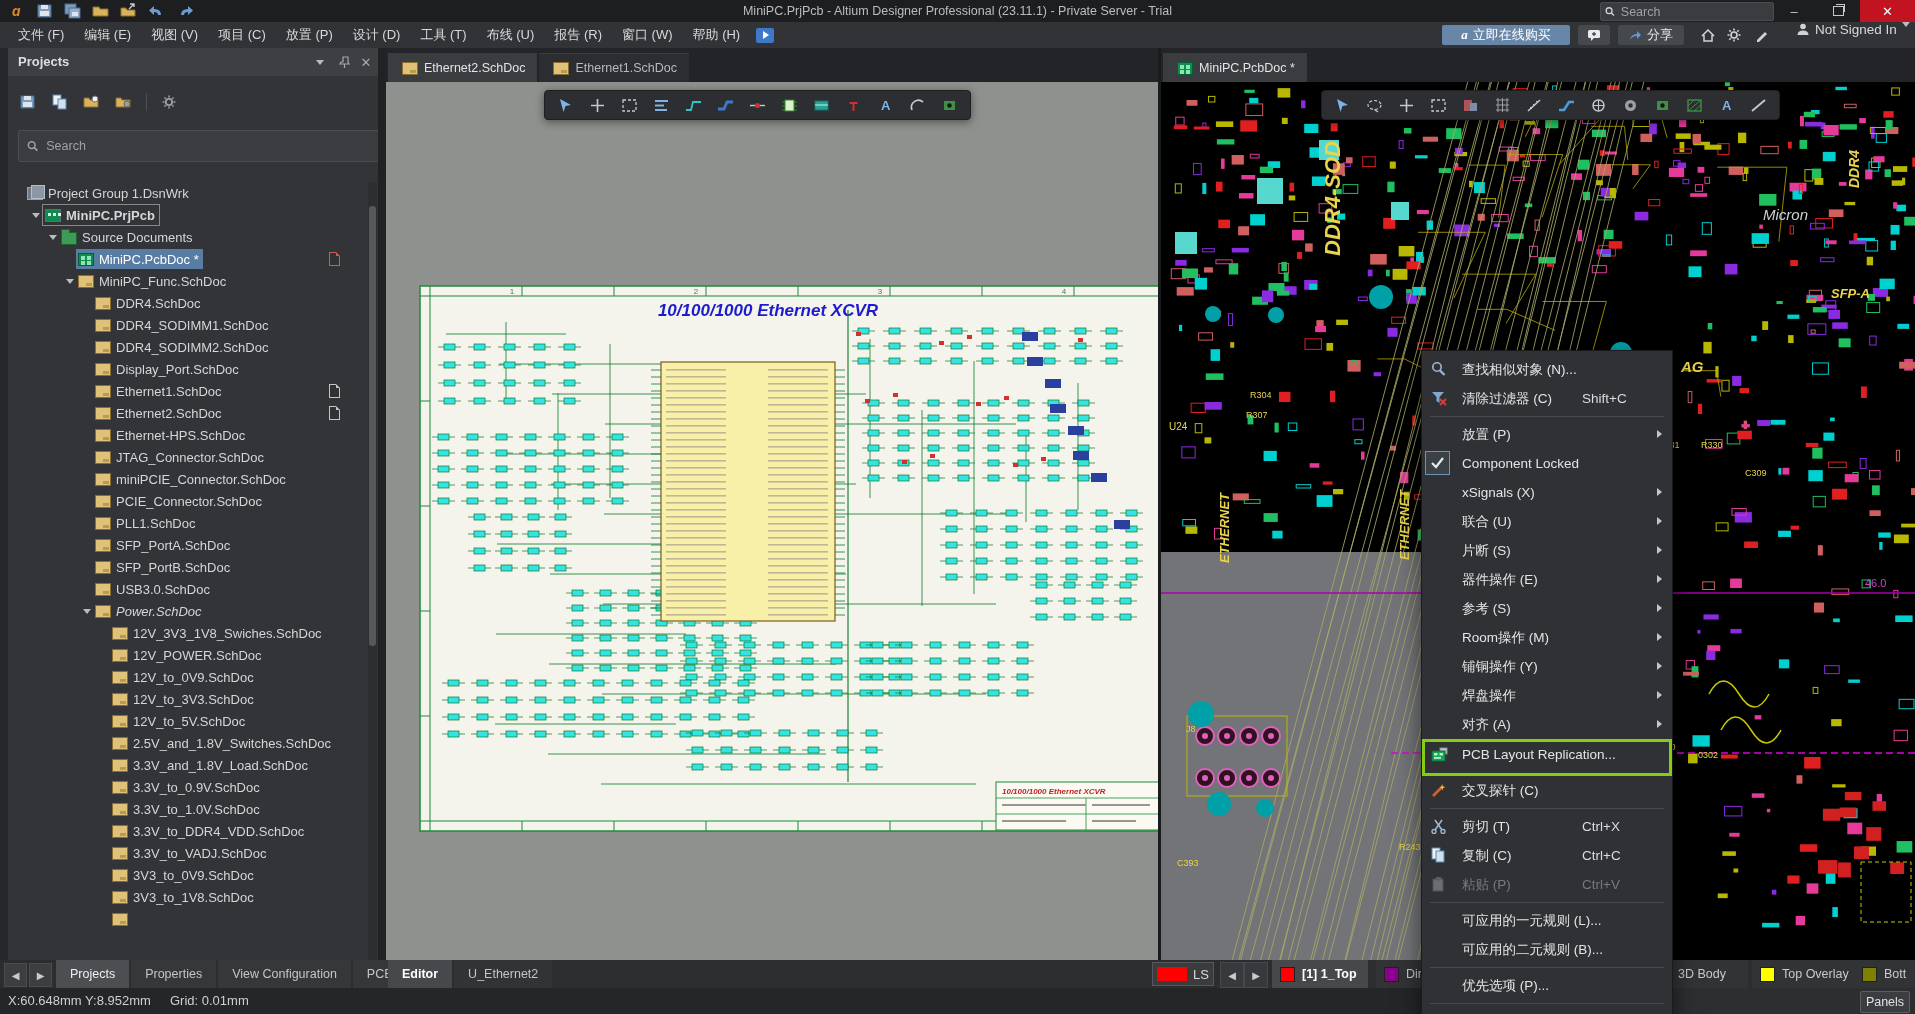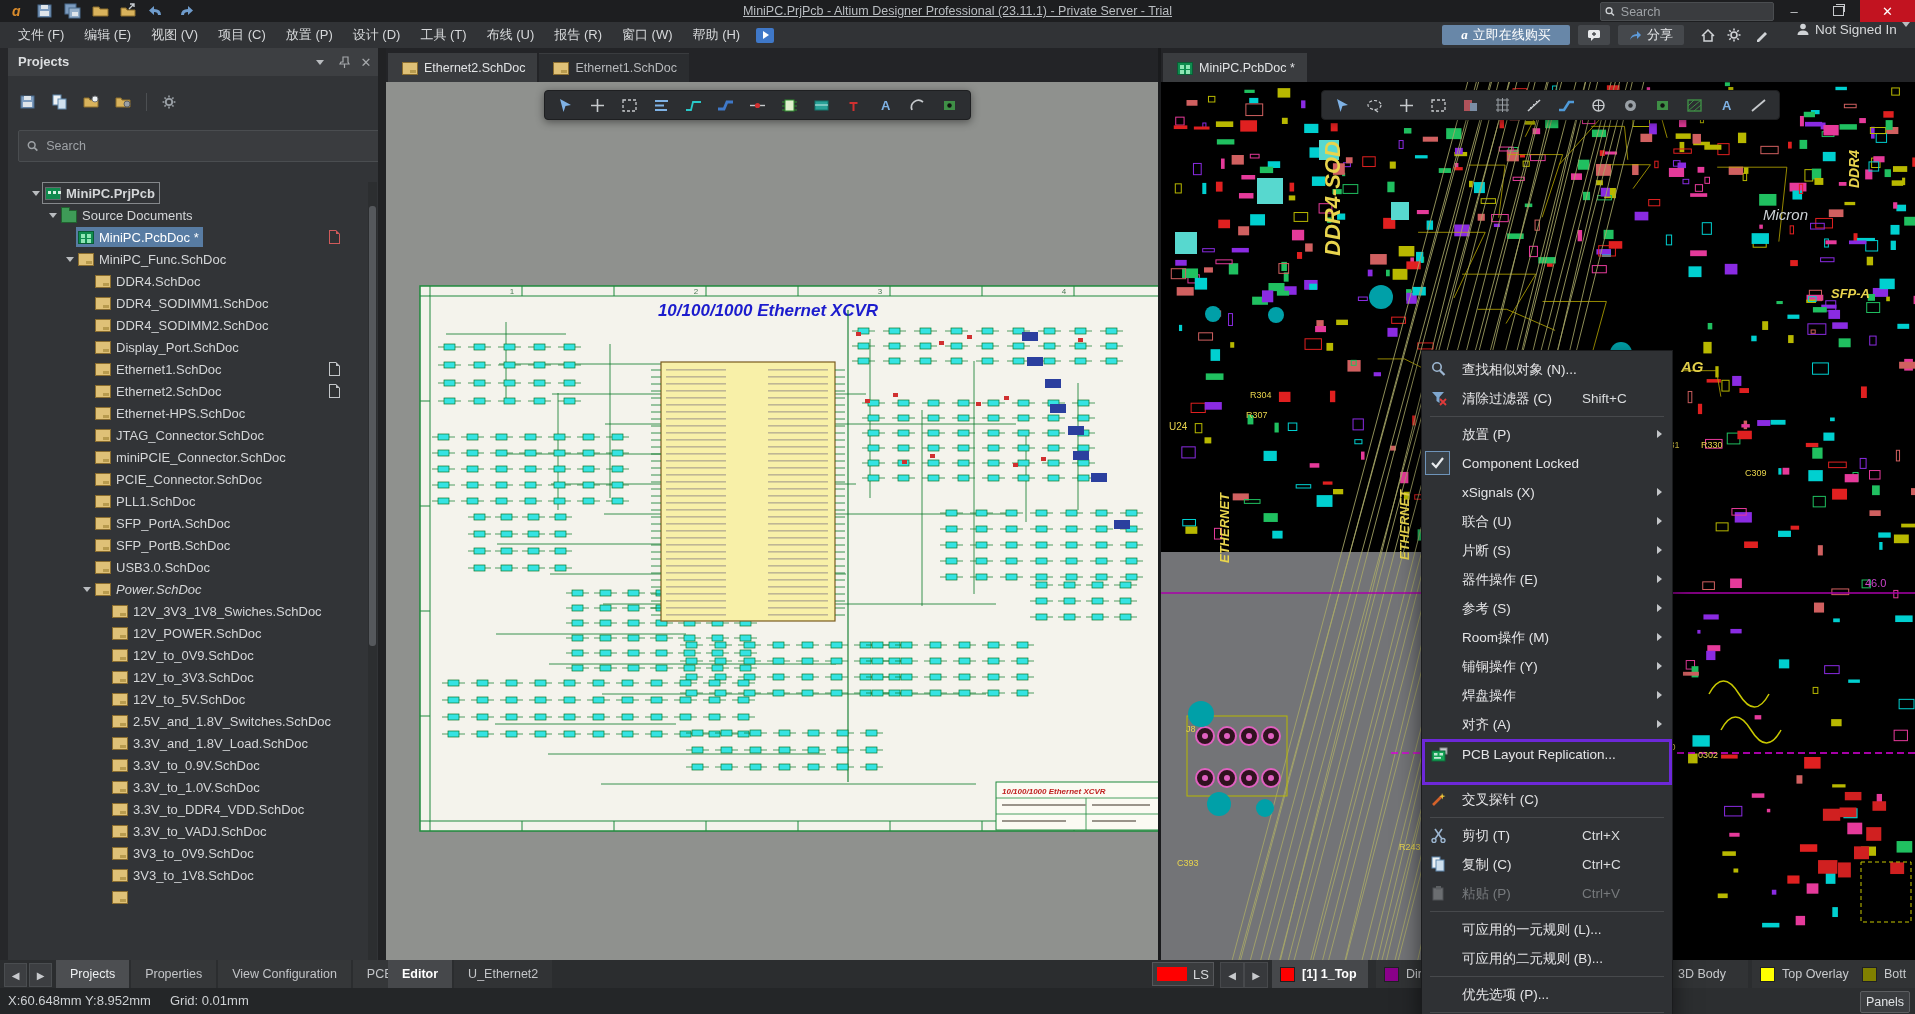--- a/index.html
+++ b/index.html
@@ -4,21 +4,21 @@
 <style>
   html,body{margin:0;padding:0;background:#111;}
   #app{position:relative;width:1915px;height:1014px;overflow:hidden;background:#2c2e30;
        font-family:"Liberation Sans",sans-serif;color:#d4d6d8;cursor:default;
        -webkit-user-select:none;user-select:none;font-size:13px;}
   
   #titlebar{position:absolute;left:0;top:0;width:1915px;height:22px;background:#1d1e20;border-bottom:1px solid #141516;}
   #titlebar-icons{position:absolute;left:6px;top:0;height:22px;display:flex;align-items:center;gap:6px;}
   .tbico{width:22px;height:18px;display:flex;align-items:center;justify-content:center;}
   #win-title{position:absolute;left:0;right:0;top:0;height:22px;text-align:center;line-height:22px;
-             font-size:12.5px;color:#b9bdc1;pointer-events:none;text-decoration:underline;}
+             font-size:12.5px;color:#b9bdc1;pointer-events:none;}
   .searchbox{position:absolute;display:flex;align-items:center;background:#3a3c3f;border:1px solid #4a4d50;border-radius:2px;}
   .searchbox input{background:transparent;border:none;outline:none;color:#cfd2d5;font-size:12.5px;width:100%;
                    font-family:"Liberation Sans",sans-serif;}
   .searchbox input::placeholder{color:#9ea2a6;opacity:1;}
   #tb-search{left:1600px;top:2px;width:164px;height:17px;padding:0 4px;gap:4px;}
   .winbtn{position:absolute;top:0;height:22px;display:flex;align-items:center;justify-content:center;color:#c7cacd;font-size:13px;}
   #btn-min{left:1772px;width:44px;}
   #btn-restore{left:1816px;width:44px;}
   #btn-close{left:1860px;width:55px;background:#c21320;color:#fff;}
   .restore-glyph{width:9px;height:8px;border:1px solid #c7cacd;position:relative;background:transparent;}
@@ -114,21 +114,21 @@
   
   #ctxmenu{position:absolute;left:1421px;top:350px;width:252px;height:672px;background:#2f3134;border:1px solid #1a1b1d;
            box-shadow:0 8px 22px rgba(0,0,0,.55);z-index:50;padding-top:4px;box-sizing:border-box;overflow:hidden;}
   .citem{position:relative;height:29px;line-height:29px;padding-left:40px;font-size:13.5px;color:#e4e4e6;white-space:nowrap;}
   .citem .cicon{position:absolute;left:7px;top:5px;width:20px;height:18px;display:flex;align-items:center;justify-content:center;}
   .citem .cshort{position:absolute;left:160px;color:#dadcde;}
   .citem.disabled,.citem.disabled .cshort{color:#76797c;}
   .citem.sub::after{content:"";position:absolute;right:10px;top:10px;border-left:5px solid #c3c5c8;
                     border-top:4px solid transparent;border-bottom:4px solid transparent;}
   .citem.checked .checkbox{position:absolute;left:3px;top:2px;width:25px;height:24px;background:#3a4147;border:1px solid #6e94ba;box-sizing:border-box;display:flex;align-items:center;justify-content:center;}
-  .citem.hl{height:46px;line-height:26px;border:3px solid #6d28d9;box-sizing:border-box;padding-left:37px;}
+  .citem.hl{height:37px;line-height:26px;border:3px solid #84cc16;box-sizing:border-box;padding-left:37px;}
   .citem.hl .cicon{top:4px;left:5px;}
   .csep{height:1px;background:#47494c;margin:3px 8px;}
   svg text{font-family:"Liberation Sans",sans-serif;}
 </style>
 </head>
 <body>
 
 <div id="app">
 
   <div id="titlebar">
@@ -312,20 +312,27 @@
         </span>
       </div>
     <div class="searchbox" id="pp-search">
       <svg width="12" height="12" viewBox="0 0 12 12">
           <circle cx="5" cy="5" r="3.6" fill="none" stroke="#9ea2a6" stroke-width="1.6"></circle>
           <line x1="7.8" y1="7.8" x2="11" y2="11" stroke="#9ea2a6" stroke-width="1.8"></line>
         </svg>
       <input placeholder="Search" style="">
     </div>
     <div id="tree">
+        <div class="trow" style="padding-left: 6px;">
+          <span class="tarrow"></span>
+          <span class="tin">
+            <span class="ticon ticon-workspace"></span>
+            <span class="tlabel">Project Group 1.DsnWrk</span>
+          </span>
+        </div>
         <div class="trow boxed" style="padding-left: 23px;">
           <span class="tarrow exp"></span>
           <span class="tin">
             <span class="ticon ticon-project"></span>
             <span class="tlabel">MiniPC.PrjPcb</span>
           </span>
         </div>
         <div class="trow" style="padding-left: 40px;">
           <span class="tarrow exp"></span>
           <span class="tin">

